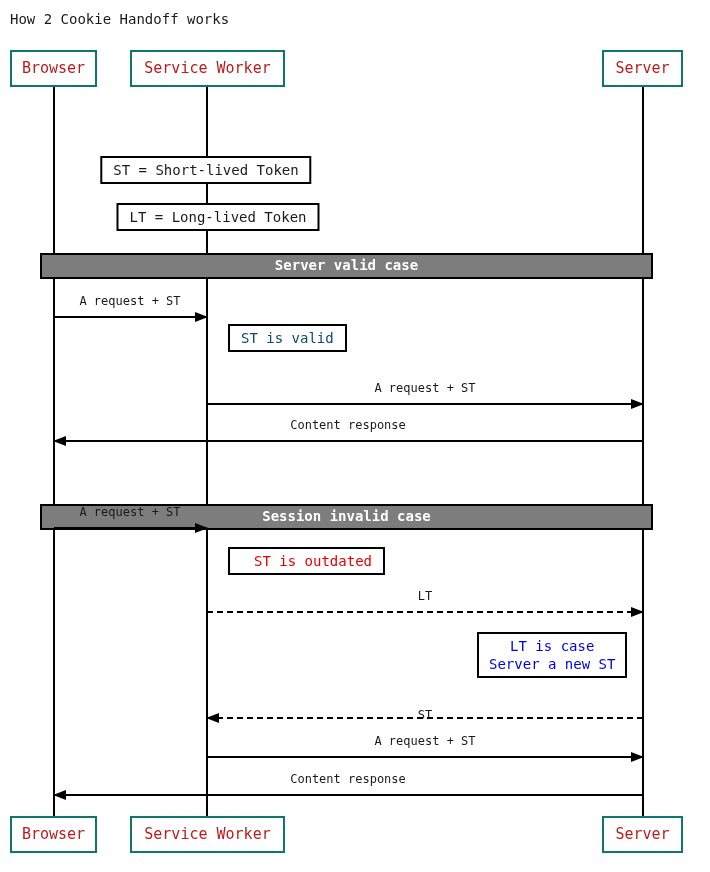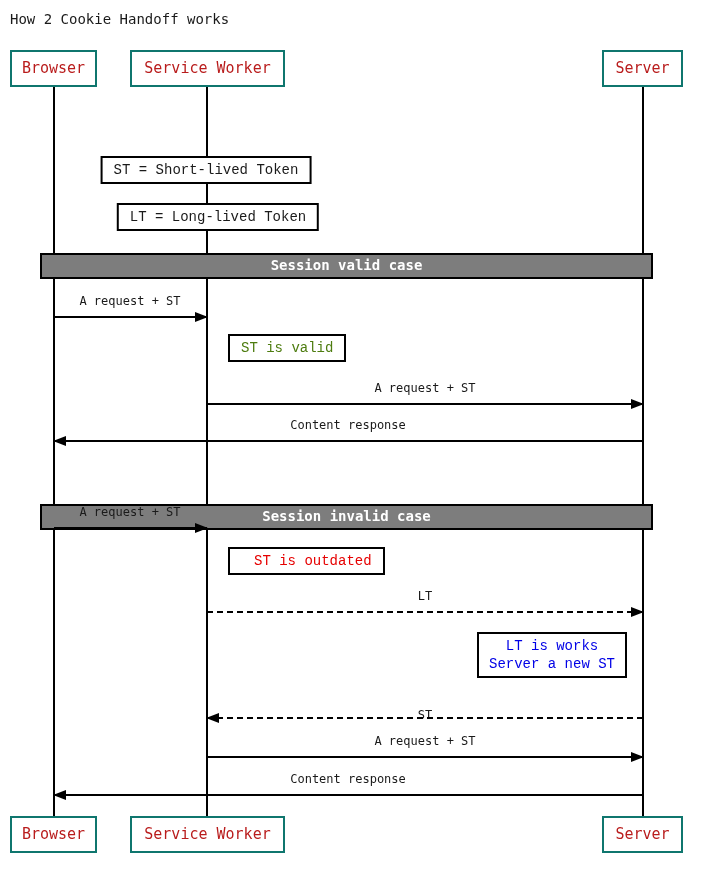--- a/index.html
+++ b/index.html
@@ -20,26 +20,26 @@
   }
   #actor-browser-top { left:10px;  top:50px;  width:87px;  }
   #actor-sw-top      { left:130px; top:50px;  width:155px; }
   #actor-server-top  { left:602px; top:50px;  width:81px;  }
   #actor-browser-bot { left:10px;  top:816px; width:87px;  }
   #actor-sw-bot      { left:130px; top:816px; width:155px; }
   #actor-server-bot  { left:602px; top:816px; width:81px;  }
 
   .note {
     position:absolute; box-sizing:border-box; border:2px solid #000; background:#fff;
-    font-size:14px; line-height:18px; padding:3px 11px; white-space:nowrap;font-family:Liberation Mono, monospace;
+    font-size:14px; line-height:18px; padding:3px 11px; white-space:nowrap;
   }
   .note.centered { transform:translateX(-50%); }
   #note-st-def      { left:206px; top:156px; }
   #note-lt-def      { left:206px; top:203px;margin-left:12px; }
-  #note-st-valid    { left:228px; top:334px; color:#4d7c0f; }
+  #note-st-valid    { left:228px; top:324px; color:#0c4a6e; }
   #note-st-outdated { left:228px; top:547px; color:#e60000;padding-left:24px; }
   #note-lt-valid    { left:477px; top:632px; color:#0000e6; text-align:center; padding:3px 10px; }
 
   .divider {
     position:absolute; left:40px; width:613px; height:26px; box-sizing:border-box;
     background:#7d7d7d; border:2px solid #000;
     color:#fff; font-weight:bold; font-size:14px; text-align:center; line-height:21px;
   }
   #divider-valid   { top:253px; }
   #divider-invalid { top:464px;margin-top:40px; }
@@ -71,21 +71,21 @@
 
 <div class="diagram">
 
   <div class="title">How 2 Cookie Handoff works</div>
 
   <div class="lifeline" id="ll-browser"></div>
   <div class="lifeline" id="ll-sw"></div>
   <div class="lifeline" id="ll-server"></div>
 
   <div class="divider" id="divider-valid">
-    <span>Session valid case</span>
+    <span>Server valid case</span>
   </div>
   <div class="divider" id="divider-invalid">
     <span>Session invalid case</span>
   </div>
 
   <div class="note centered" id="note-st-def">ST = Short-lived Token</div>
   <div class="note centered" id="note-lt-def">LT = Long-lived Token</div>
 
   <div class="msg-label" id="m1-label">A request + ST</div>
   <div class="msg-line" id="m1-line">
@@ -110,21 +110,21 @@
   </div>
 
   <div class="note" id="note-st-outdated">ST is outdated</div>
 
   <div class="msg-label" id="m5-label">LT</div>
   <div class="msg-line dashed" id="m5-line">
     <i class="head right"></i>
   </div>
 
   <div class="note" id="note-lt-valid">
-    <div>LT is works</div>
+    <div>LT is case</div>
     <div>Server a new ST</div>
   </div>
 
   <div class="msg-label" id="m6-label">ST</div>
   <div class="msg-line dashed" id="m6-line">
     <i class="head left"></i>
   </div>
 
   <div class="msg-label" id="m7-label">A request + ST</div>
   <div class="msg-line" id="m7-line">

